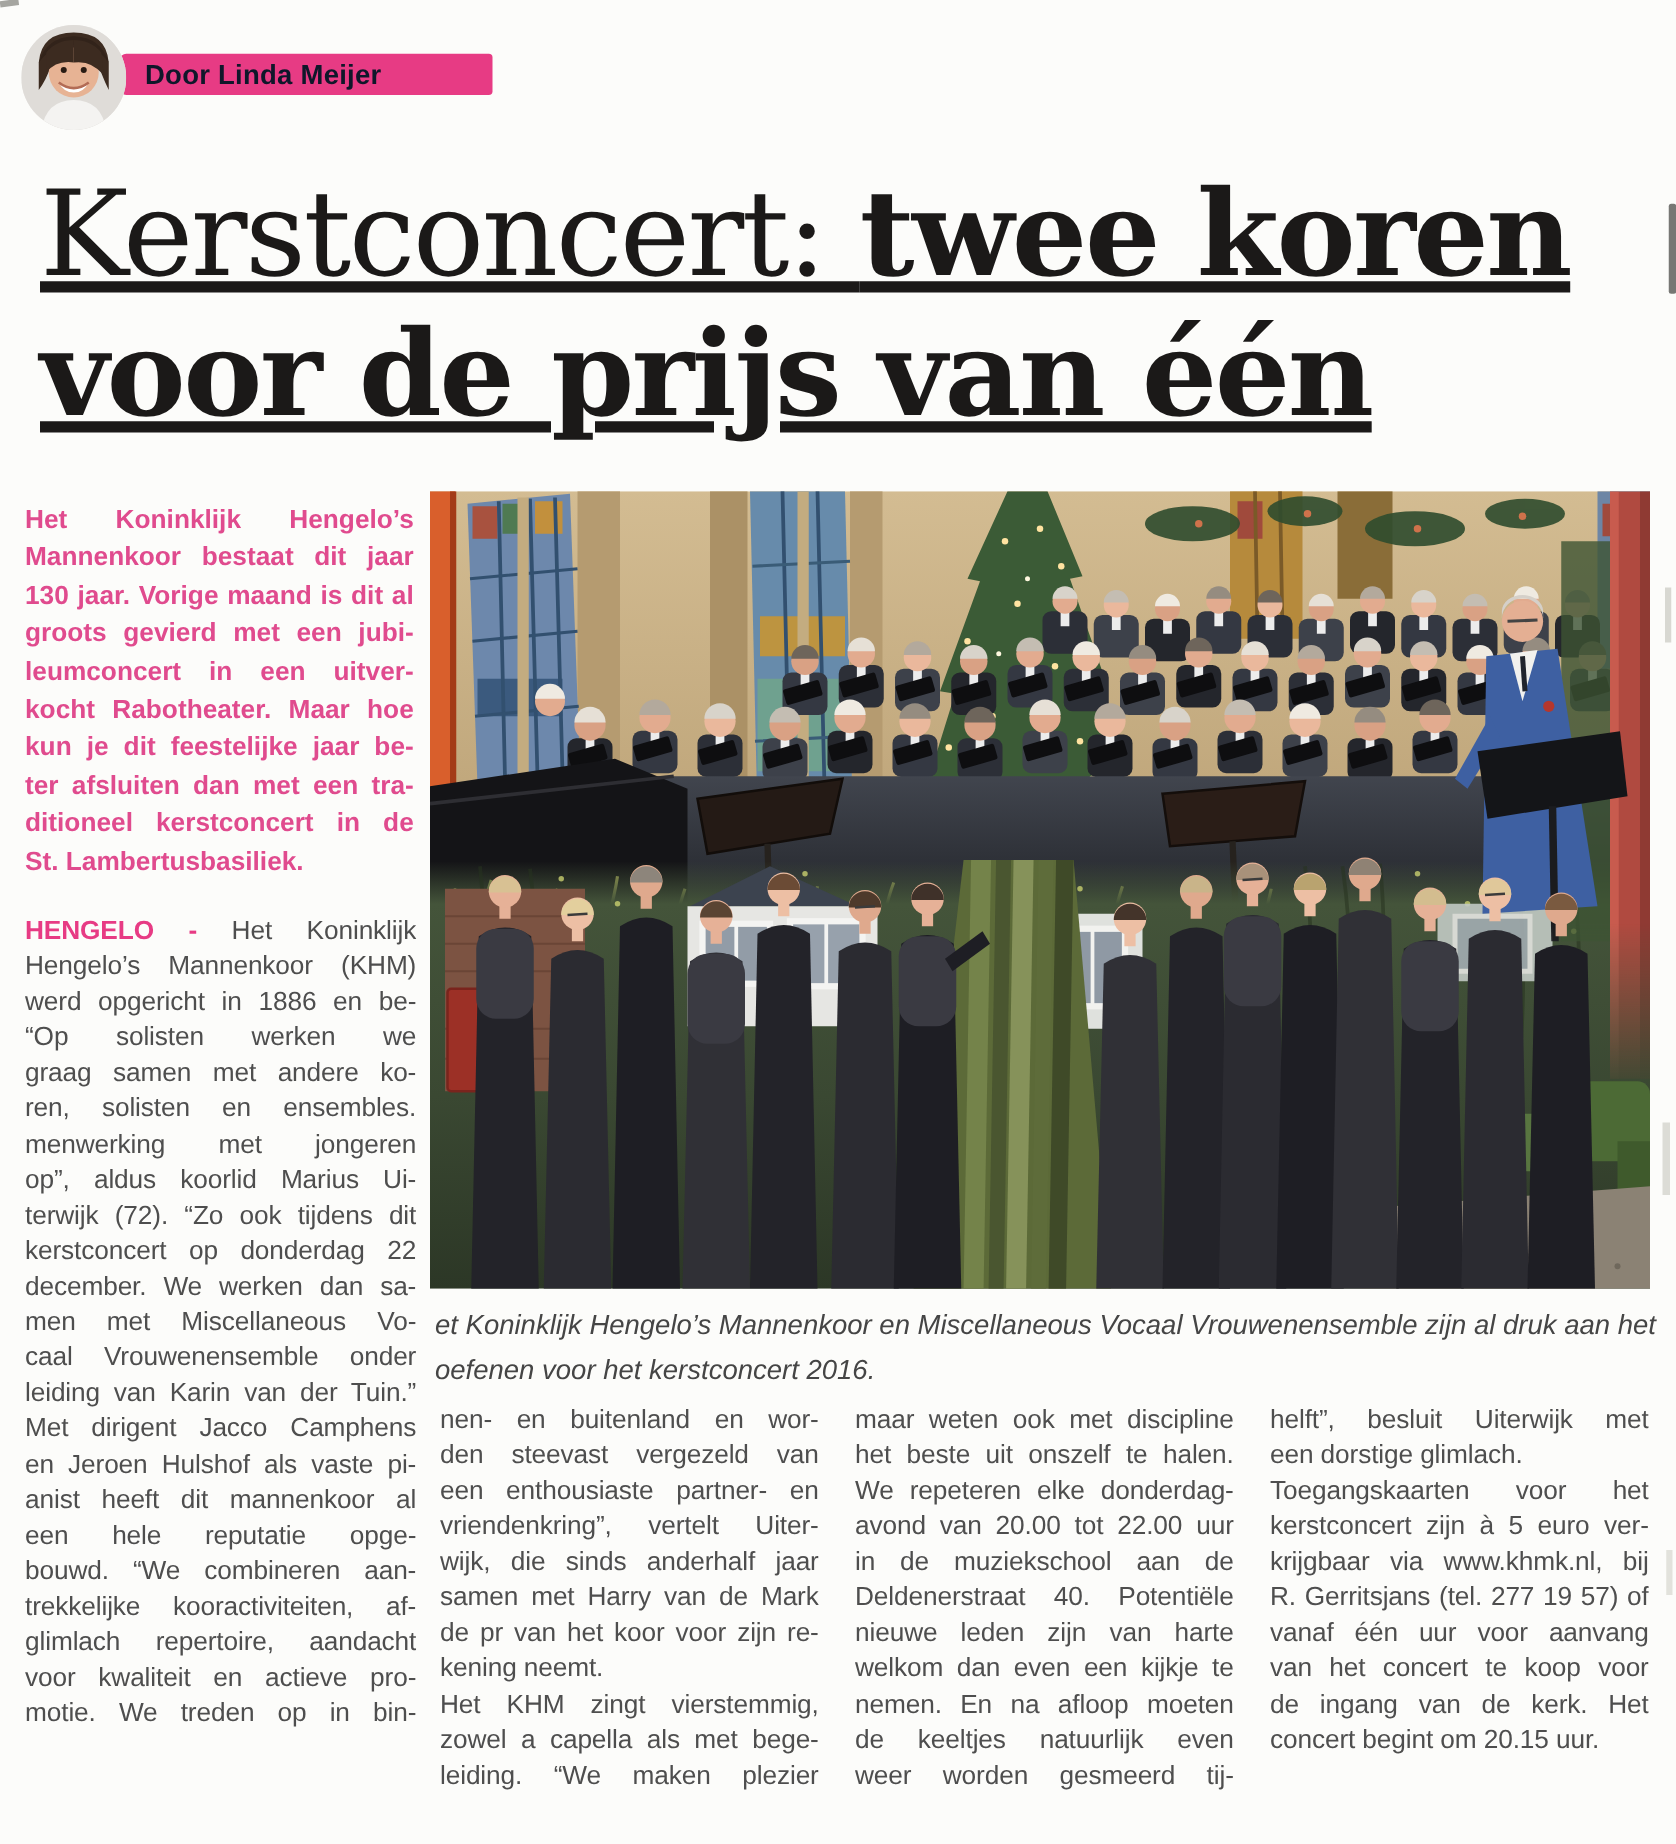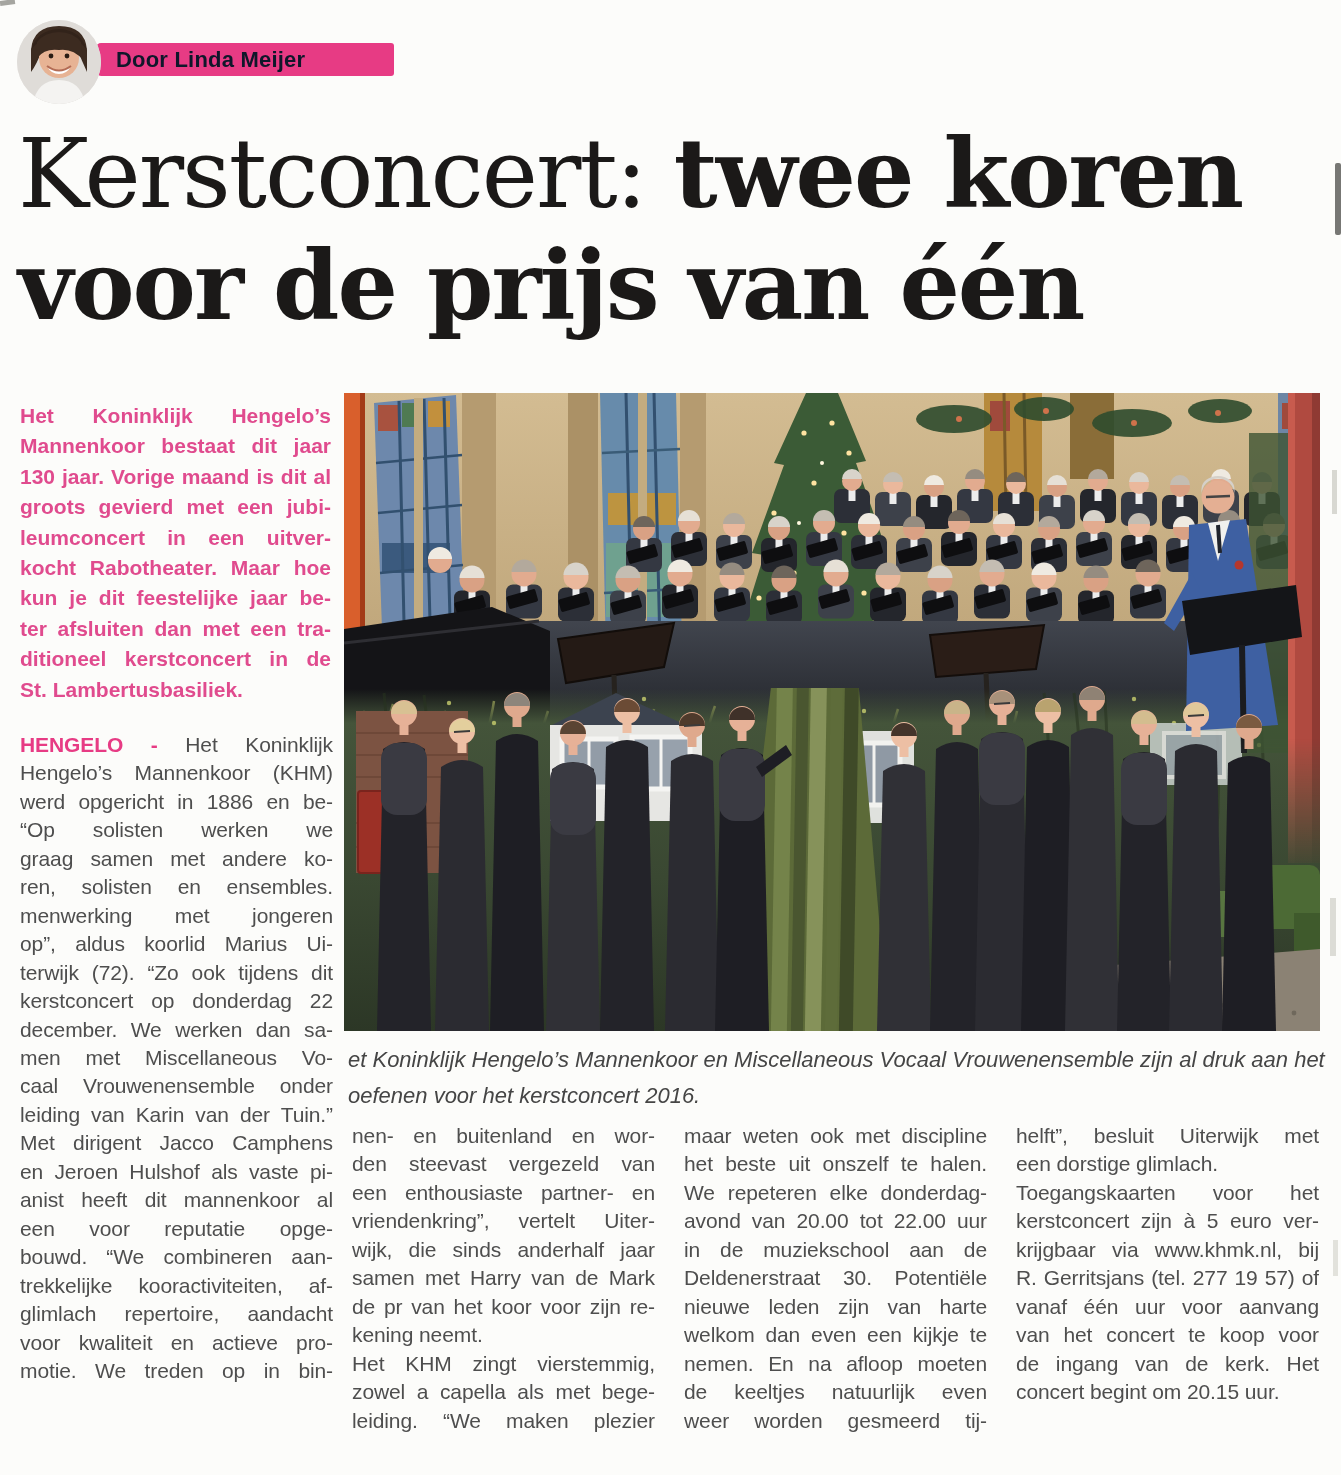--- a/index.html
+++ b/index.html
@@ -9,24 +9,24 @@
     background:#fcfcfa;font-family:"Liberation Sans",sans-serif;
   }
   .avatar{position:absolute;left:17px;top:20px;width:84px;height:84px;z-index:3;}
   .byline-banner{
     position:absolute;left:96px;top:43px;width:298px;height:33px;z-index:2;
     background:var(--accent-pink);border-radius:5px 3px 3px 5px;
     color:#0f172a;font-weight:bold;font-size:22px;line-height:33px;
     padding-left:20px;box-sizing:border-box;letter-spacing:.2px;
   }
   .headline{
-    position:absolute;left:18px;top:118px;width:1310px;margin:0;
+    position:absolute;left:18px;top:118px;width:1310px;margin:14px;
     font-family:"DejaVu Serif","Liberation Serif",serif;
     font-weight:400;font-size:95px;line-height:112px;color:var(--headline-ink);
-    letter-spacing:-2px;white-space:nowrap;
+    letter-spacing:-2px;white-space:nowrap;text-decoration:underline;
   }
   .headline b{font-weight:700;}
   .intro{
     position:absolute;left:20px;top:401px;width:311px;
     color:var(--intro-pink);font-weight:bold;font-size:21px;line-height:30.4px;
   }
   .textcol{
     position:absolute;top:1122px;width:303px;
     color:var(--body-ink);font-size:21px;line-height:28.45px;letter-spacing:-.1px;
   }
@@ -111,21 +111,21 @@
     <div class="line">op”, aldus koorlid Marius Ui-</div>
     <div class="line">terwijk (72). “Zo ook tijdens dit</div>
     <div class="line">kerstconcert op donderdag 22</div>
     <div class="line">december. We werken dan sa-</div>
     <div class="line">men met Miscellaneous Vo-</div>
     <div class="line">caal Vrouwenensemble onder</div>
     <div class="line">leiding van Karin van der Tuin.”</div>
     <div class="line">Met dirigent Jacco Camphens</div>
     <div class="line">en Jeroen Hulshof als vaste pi-</div>
     <div class="line">anist heeft dit mannenkoor al</div>
-    <div class="line">een voor reputatie opge-</div>
+    <div class="line">een hele reputatie opge-</div>
     <div class="line">bouwd. “We combineren aan-</div>
     <div class="line">trekkelijke kooractiviteiten, af-</div>
     <div class="line">glimlach repertoire, aandacht</div>
     <div class="line">voor kwaliteit en actieve pro-</div>
     <div class="line">motie. We treden op in bin-</div>
   </div>
 <div class="textcol col2" id="col1">
     <div class="line">nen- en buitenland en wor-</div>
     <div class="line">den steevast vergezeld van</div>
     <div class="line">een enthousiaste partner- en</div>
@@ -137,21 +137,21 @@
     <div class="line">Het KHM zingt vierstemmig,</div>
     <div class="line">zowel a capella als met bege-</div>
     <div class="line">leiding. “We maken plezier</div>
   </div>
 <div class="textcol col3" id="col2">
     <div class="line">maar weten ook met discipline</div>
     <div class="line">het beste uit onszelf te halen.</div>
     <div class="line">We repeteren elke donderdag-</div>
     <div class="line">avond van 20.00 tot 22.00 uur</div>
     <div class="line">in de muziekschool aan de</div>
-    <div class="line">Deldenerstraat 30. Potentiële</div>
+    <div class="line">Deldenerstraat 40. Potentiële</div>
     <div class="line">nieuwe leden zijn van harte</div>
     <div class="line">welkom dan even een kijkje te</div>
     <div class="line">nemen. En na afloop moeten</div>
     <div class="line">de keeltjes natuurlijk even</div>
     <div class="line">weer worden gesmeerd tij-</div>
   </div>
 <div class="textcol col4" id="col3">
     <div class="line">helft”, besluit Uiterwijk met</div>
     <div class="line end">een dorstige glimlach.</div>
     <div class="line">Toegangskaarten voor het</div>

